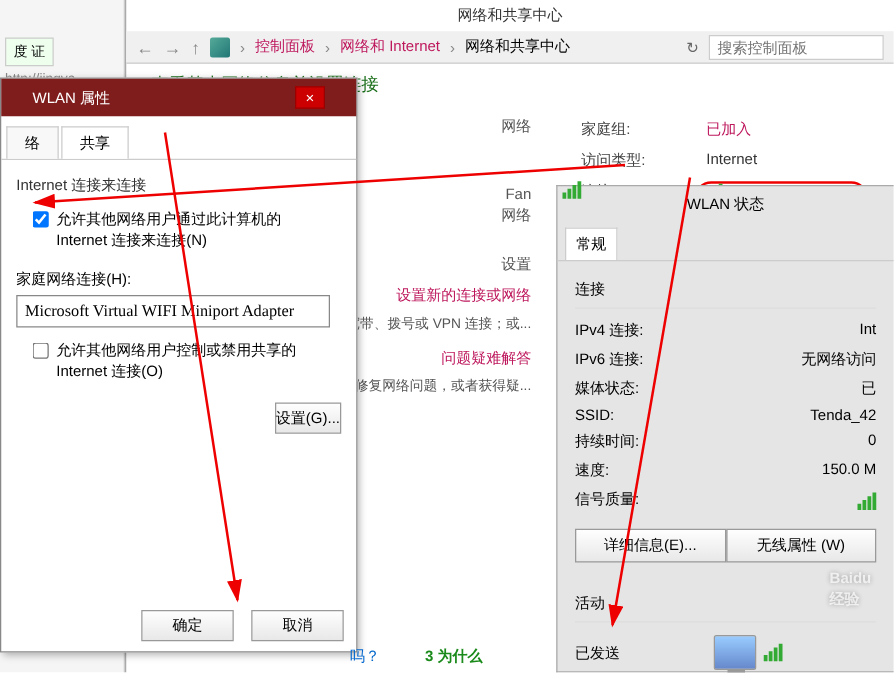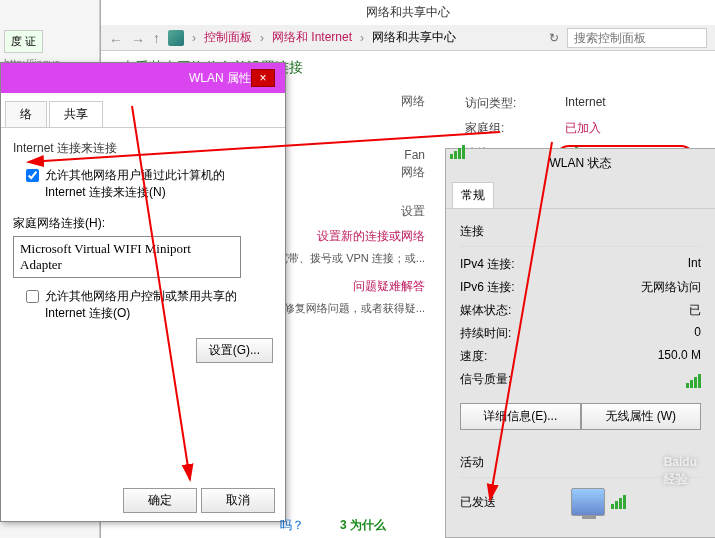--- a/index.html
+++ b/index.html
@@ -26,34 +26,34 @@
 
 
 .left-strip { position: absolute; left: 0; top: 0; width: 100px; height: 538px; background: #f5f5f5; border-right: 1px solid #ccc; }
 .left-tab { background: #efe; border: 1px solid #ccc; padding: 3px 6px; margin: 30px 4px 4px 4px; font-size: 11px; display: inline-block; }
 .left-url { color: #888; font-size: 11px; padding: 0 4px; white-space: nowrap; overflow: hidden; }
 .left-msn { padding: 6px 4px; display: flex; align-items: center; gap: 4px; }
 .left-msn .butterfly { width: 14px; height: 14px; background: linear-gradient(135deg,#f80,#08f,#0a0,#e00); border-radius: 3px; }
 
 
 .props-dialog { position: absolute; left: 0; top: 62px; width: 286px; height: 460px; background: #fff; border: 1px solid #888; box-shadow: 2px 2px 6px rgba(0,0,0,.3); }
-.props-title { background: #d946ef; color: #fff; padding: 6px 10px; display: flex; justify-content: flex-end; align-items: center; font-size: 12px; }
+.props-title { background: #7f1d1d; color: #fff; padding: 6px 25px; display: flex; justify-content: space-between; align-items: center; font-size: 12px; }
 .props-close { background: #c00; border: 1px solid #900; color: #fff; width: 24px; height: 18px; text-align: center; line-height: 16px; cursor: pointer; }
 .props-tabs { display: flex; border-bottom: 1px solid #ccc; padding: 4px 4px 0 4px; margin-top: 4px; }
 .props-tab { border: 1px solid #ccc; border-bottom: none; padding: 4px 14px; background: #f8f8f8; margin-right: 2px; cursor: pointer; }
 .props-tab.active { background: #fff; }
 .props-body { padding: 12px; }
 .group-label { color: #333; margin-bottom: 6px; }
 .checkbox-row { display: flex; align-items: flex-start; gap: 6px; margin: 10px 13px; }
 .checkbox-row input { margin-top: 2px; }
 .field-label { margin: 14px 0 4px 0; }
-.combo { border: 1px solid #888; padding: 4px 6px; width: 228px; background: #fff; font-family: "Times New Roman", serif; font-size: 13px; }
+.combo { border: 1px solid #888; padding: 4px 6px; width: 251px; background: #fff; font-family: "Times New Roman", serif; font-size: 13px; }
 .settings-btn-row { text-align: right; margin-top: 16px; }
-.btn { border: 1px solid #999; background: linear-gradient(#fefefe,#e8e8e8); padding: 3px 12px; cursor: pointer; font-size: 12px; }
-.props-buttons { position: absolute; bottom: 8px; right: 10px; display: flex; gap: 4px; }
+.btn { border: 1px solid #999; background: linear-gradient(#fefefe,#e8e8e8); padding: 3px 0; cursor: pointer; font-size: 12px; }
+.props-buttons { position: absolute; bottom: 8px; right: 10px; display: flex; gap: 14px; }
 
 
 .status-dialog { position: absolute; right: 0; top: 148px; width: 270px; bottom: 0; background: #e5e5e5; border: 1px solid #aaa; border-right: none; }
 .status-signal { position: absolute; top: -4px; left: 4px; color: #3a3; font-size: 14px; }
 .status-title { text-align: center; padding: 6px; font-size: 12px; }
 .status-tabs { display: flex; padding: 4px 6px 0 6px; }
 .status-tab { border: 1px solid #ccc; border-bottom: none; padding: 4px 8px; background: #fff; }
 .status-body { padding: 8px 14px; border-top: 1px solid #ccc; }
 .status-section-label { padding: 6px 0; }
 .status-hr { border-bottom: 1px solid #ddd; margin-bottom: 6px; }
@@ -117,26 +117,26 @@
         <div style="text-align:right; color:#555; padding:30px 0 2px 0;">Fan</div>
         <div style="text-align:right; color:#555;">网络</div>
         <div style="text-align:right; color:#555; padding:22px 0 4px 0;">设置</div>
         <div class="link-section" style="text-align:right;"><a class="link">设置新的连接或网络</a></div>
         <div class="link-desc" style="text-align:right;">设置宽带、拨号或 VPN 连接；或...</div>
         <div class="link-section" style="text-align:right;"><a class="link">问题疑难解答</a></div>
         <div class="link-desc" style="text-align:right;">诊断并修复网络问题，或者获得疑...</div>
       </div>
       <div style="width:230px; padding-top:6px;">
         <div class="bg-row">
+            <span class="bg-label">家庭组:</span>
+            <a class="link">已加入</a>
+          </div>
+        <div class="bg-row">
             <span class="bg-label">访问类型:</span>
             <span class="bg-val">Internet</span>
-          </div>
-        <div class="bg-row">
-            <span class="bg-label">家庭组:</span>
-            <a class="link">已加入</a>
           </div>
         <div class="bg-row">
             <span class="bg-label">连接:</span>
             <span class="circled"><span class="signal-bars">
                 <span></span>
                 <span></span>
                 <span></span>
                 <span></span>
               </span> <a class="link">WLAN (Tenda_42E578)</a></span>
           </div>
@@ -198,20 +198,24 @@
       </div>
     <div class="status-row">
         <span>IPv6 连接:</span>
         <span>无网络访问</span>
       </div>
     <div class="status-row">
         <span>媒体状态:</span>
         <span>已</span>
       </div>
     <div class="status-row">
+        <span>SSID:</span>
+        <span>Tenda_42</span>
+      </div>
+    <div class="status-row">
         <span>持续时间:</span>
         <span>0</span>
       </div>
     <div class="status-row">
         <span>速度:</span>
         <span>150.0 M</span>
       </div>
     <div class="status-row">
         <span>信号质量:</span>
         <span class="signal-bars">

